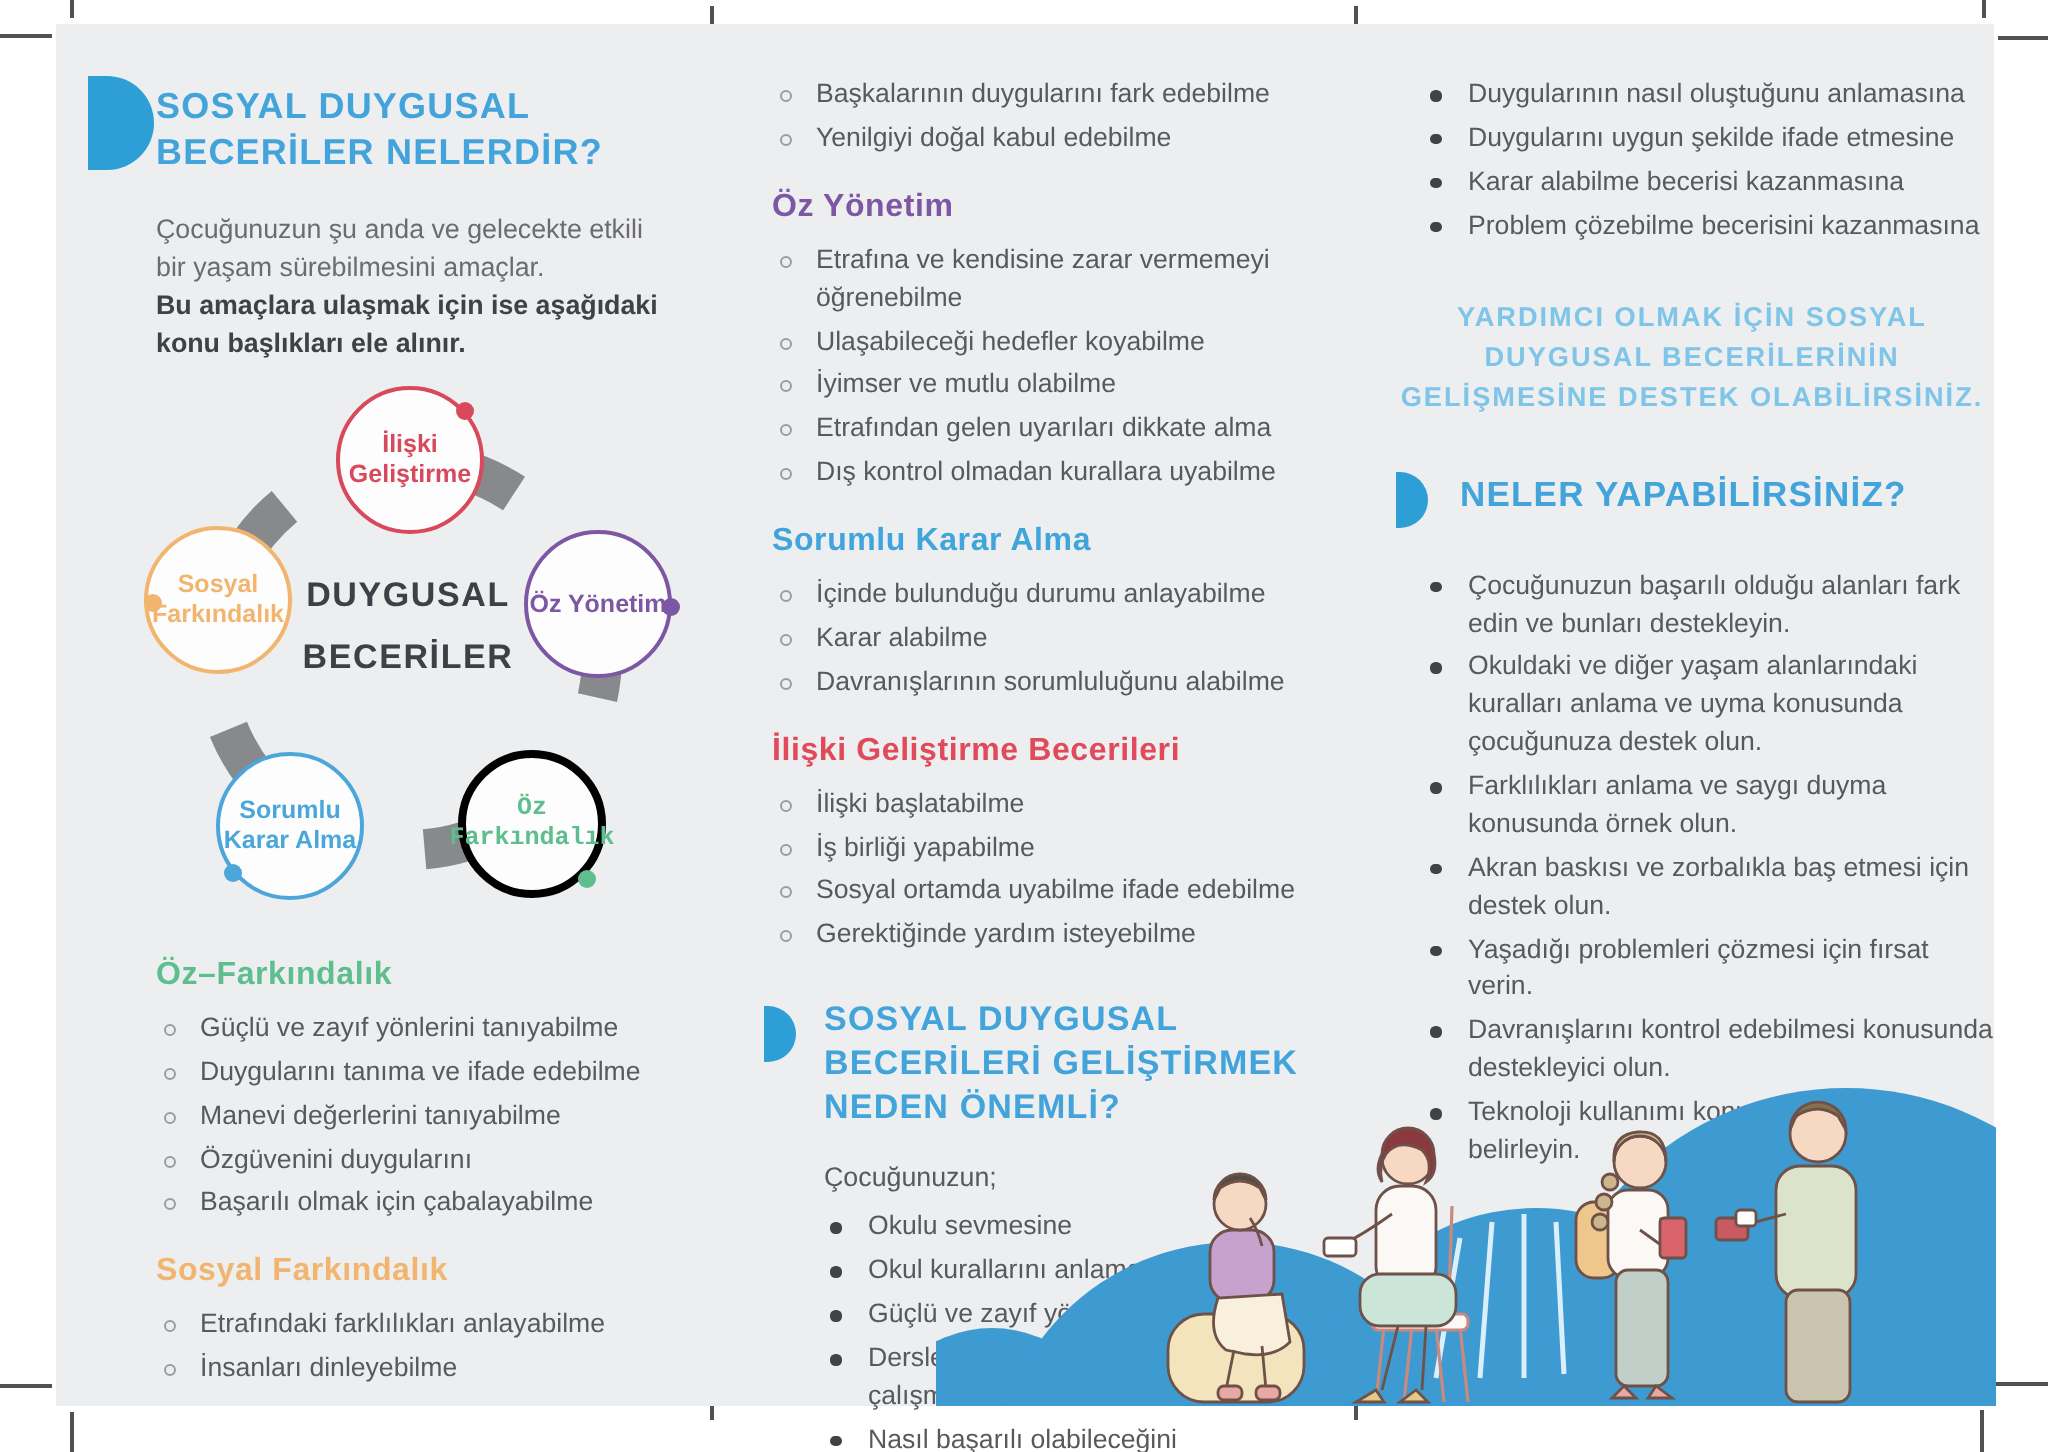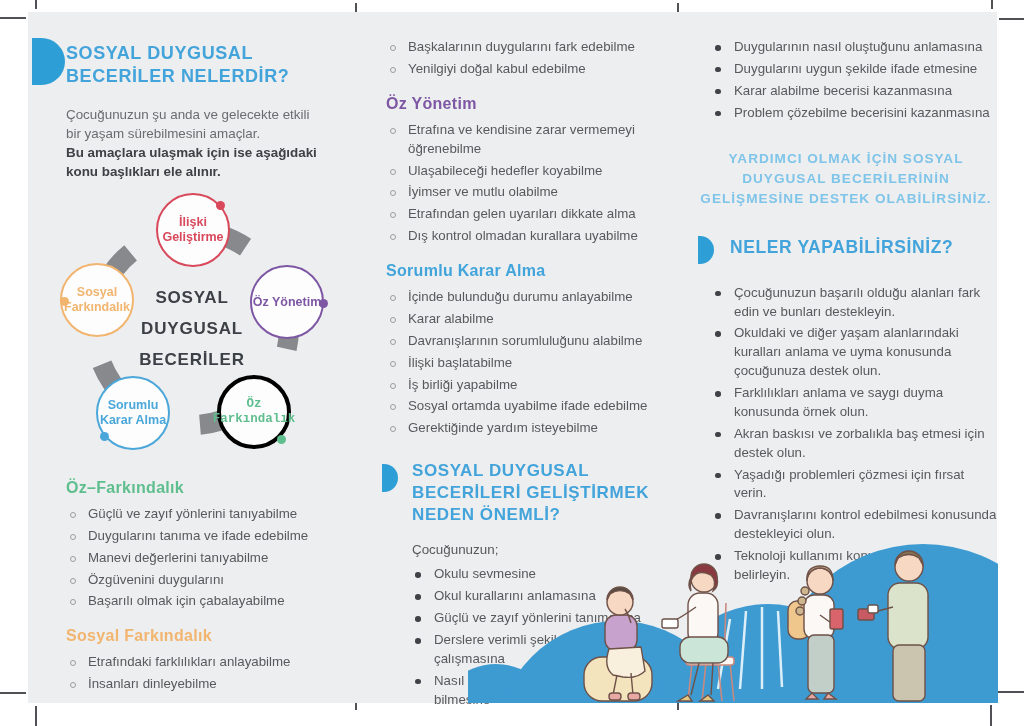--- a/index.html
+++ b/index.html
@@ -1,21 +1,21 @@
 <!DOCTYPE html>
 <html><head>
 <meta charset="utf-8">
 <style>
   html,body{margin:0;padding:0;background:#ffffff;}
   body{width:1024px;height:726px;position:relative;font-family:"Liberation Sans",sans-serif;overflow:hidden;}
   .page{position:absolute;left:28px;top:12px;width:969px;height:691px;background:#EDEEEF;}
   .mark{position:absolute;background:#4f5154;}
   
   .panel{position:absolute;top:0;height:691px;}
-  .panel1{left:4px;width:328px;}
+  .panel1{left:16px;width:328px;}
   .panel2{left:328px;width:322px;}
   .panel3{left:650px;width:319px;}
   
   .half-disc{position:absolute;background:#2E9FD6;border-radius:0 26px 26px 0;}
   .big-disc{left:0;top:26px;width:33px;height:47px;}
   .title{color:#43A4DB;font-weight:bold;font-size:18px;line-height:1.3;letter-spacing:.6px;}
   .p1-title{margin:30px 0 0 34px;width:250px;}
   .intro{margin:16px 0 0 34px;width:262px;font-size:13.4px;line-height:1.42;color:#6a6c6f;}
   .intro b{color:#3E4145;}
   
@@ -112,21 +112,20 @@
       </div>
       <div class="node node--blue n-bleft">
         <span>Sorumlu Karar Alma</span>
         <i class="dot dot--blue"></i>
       </div>
       <div class="node node--green n-bright">
         <span>Öz Farkındalık</span>
         <i class="dot dot--green"></i>
       </div>
       <div class="d-center">
-        <span>SOSYAL</span>
         <span>DUYGUSAL</span>
         <span>BECERİLER</span>
       </div>
     </div>
 
     <div class="p1-block">
       <div class="sec-h h-green">Öz–Farkındalık</div>
       <ul class="lst lst-a">
         <li>Güçlü ve zayıf yönlerini tanıyabilme</li>
         <li>Duygularını tanıma ve ifade edebilme</li>
@@ -158,20 +157,21 @@
         <li>Dış kontrol olmadan kurallara uyabilme</li>
       </ul>
 
       <div class="sec-h h-blue">Sorumlu Karar Alma</div>
       <ul class="lst lst-a">
         <li>İçinde bulunduğu durumu anlayabilme</li>
         <li>Karar alabilme</li>
         <li>Davranışlarının sorumluluğunu alabilme</li>
       </ul>
 
+      <div class="sec-h h-red">İlişki Geliştirme Becerileri</div>
       <ul class="lst lst-a">
         <li>İlişki başlatabilme</li>
         <li>İş birliği yapabilme</li>
         <li>Sosyal ortamda uyabilme ifade edebilme</li>
         <li>Gerektiğinde yardım isteyebilme</li>
       </ul>
 
       <div class="why-head">
         <div class="half-disc sm-disc" style="left:-4px;"></div>
         <div class="title why-title">SOSYAL DUYGUSAL BECERİLERİ GELİŞTİRMEK NEDEN ÖNEMLİ?</div>

